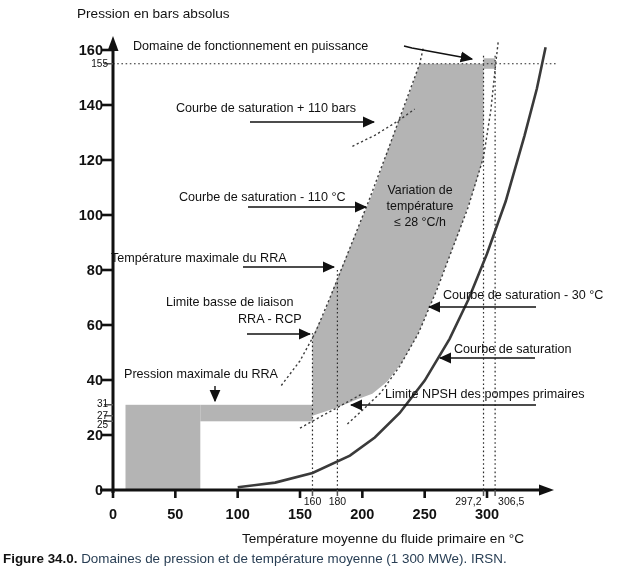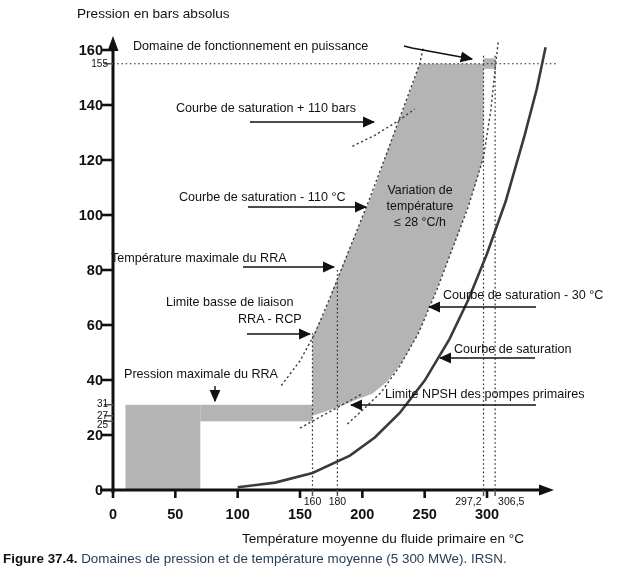--- a/index.html
+++ b/index.html
@@ -136,14 +136,14 @@
       <text x="124" y="378" class="ann">Pression maximale du RRA</text>
       <text x="420" y="194" class="ann-c">Variation de</text>
       <text x="420" y="210" class="ann-c">température</text>
       <text x="420" y="226" class="ann-c">≤ 28 °C/h</text>
       <text x="443" y="299" class="ann">Courbe de saturation - 30 °C</text>
       <text x="454" y="353" class="ann">Courbe de saturation</text>
       <text x="385" y="398" class="ann">Limite NPSH des pompes primaires</text>
     </g>
   </svg>
 
-  <div class="caption"><b>Figure 37.4.</b> <span>Domaines de pression et de température moyenne (5 300 MWe). IRSN.</span></div>
+  <div class="caption"><b>Figure 34.0.</b> <span>Domaines de pression et de température moyenne (1 300 MWe). IRSN.</span></div>
 </div>
 
 </body></html>

